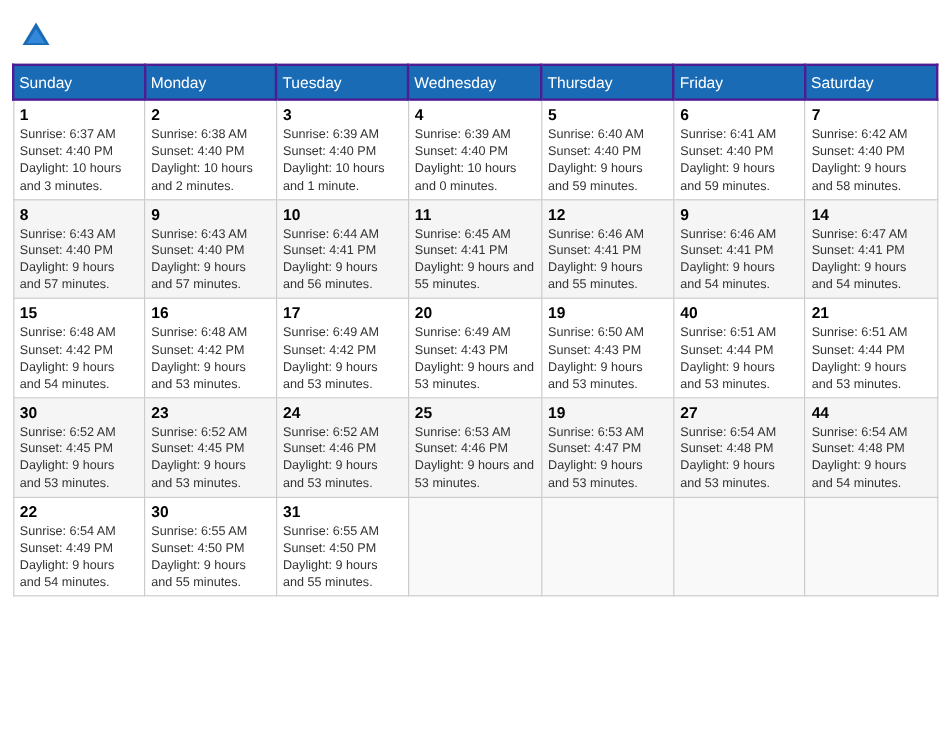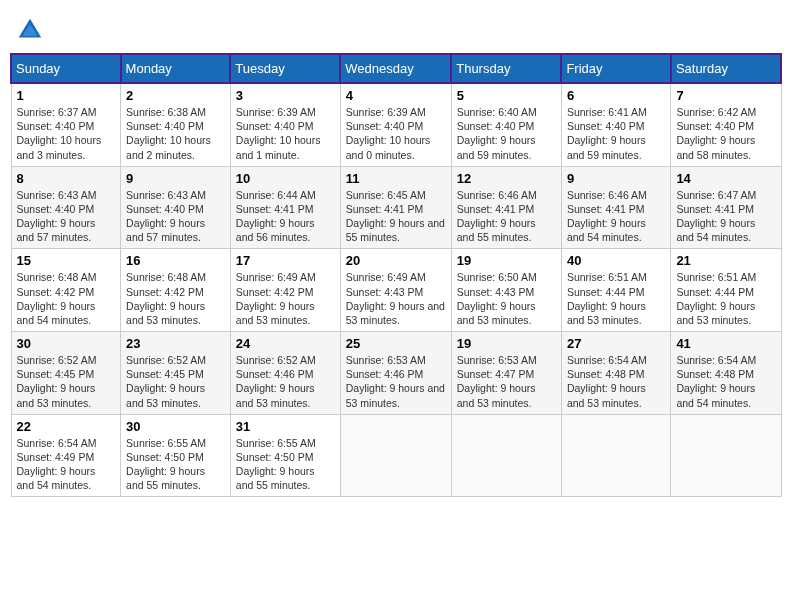--- a/index.html
+++ b/index.html
@@ -180,21 +180,21 @@
         <td><span class="day-number">23</span>
 <span class="day-info">Sunrise: 6:52 AM<br>Sunset: 4:45 PM<br>Daylight: 9 hours and 53 minutes.</span></td>
         <td><span class="day-number">24</span>
 <span class="day-info">Sunrise: 6:52 AM<br>Sunset: 4:46 PM<br>Daylight: 9 hours and 53 minutes.</span></td>
         <td><span class="day-number">25</span>
 <span class="day-info">Sunrise: 6:53 AM<br>Sunset: 4:46 PM<br>Daylight: 9 hours and 53 minutes.</span></td>
         <td><span class="day-number">19</span>
 <span class="day-info">Sunrise: 6:53 AM<br>Sunset: 4:47 PM<br>Daylight: 9 hours and 53 minutes.</span></td>
         <td><span class="day-number">27</span>
 <span class="day-info">Sunrise: 6:54 AM<br>Sunset: 4:48 PM<br>Daylight: 9 hours and 53 minutes.</span></td>
-        <td><span class="day-number">41</span>
+        <td><span class="day-number">44</span>
 <span class="day-info">Sunrise: 6:54 AM<br>Sunset: 4:48 PM<br>Daylight: 9 hours and 54 minutes.</span></td>
       </tr>
       <tr>
         <td><span class="day-number">22</span>
 <span class="day-info">Sunrise: 6:54 AM<br>Sunset: 4:49 PM<br>Daylight: 9 hours and 54 minutes.</span></td>
         <td><span class="day-number">30</span>
 <span class="day-info">Sunrise: 6:55 AM<br>Sunset: 4:50 PM<br>Daylight: 9 hours and 55 minutes.</span></td>
         <td><span class="day-number">31</span>
 <span class="day-info">Sunrise: 6:55 AM<br>Sunset: 4:50 PM<br>Daylight: 9 hours and 55 minutes.</span></td>
         <td class="empty-cell"></td>

